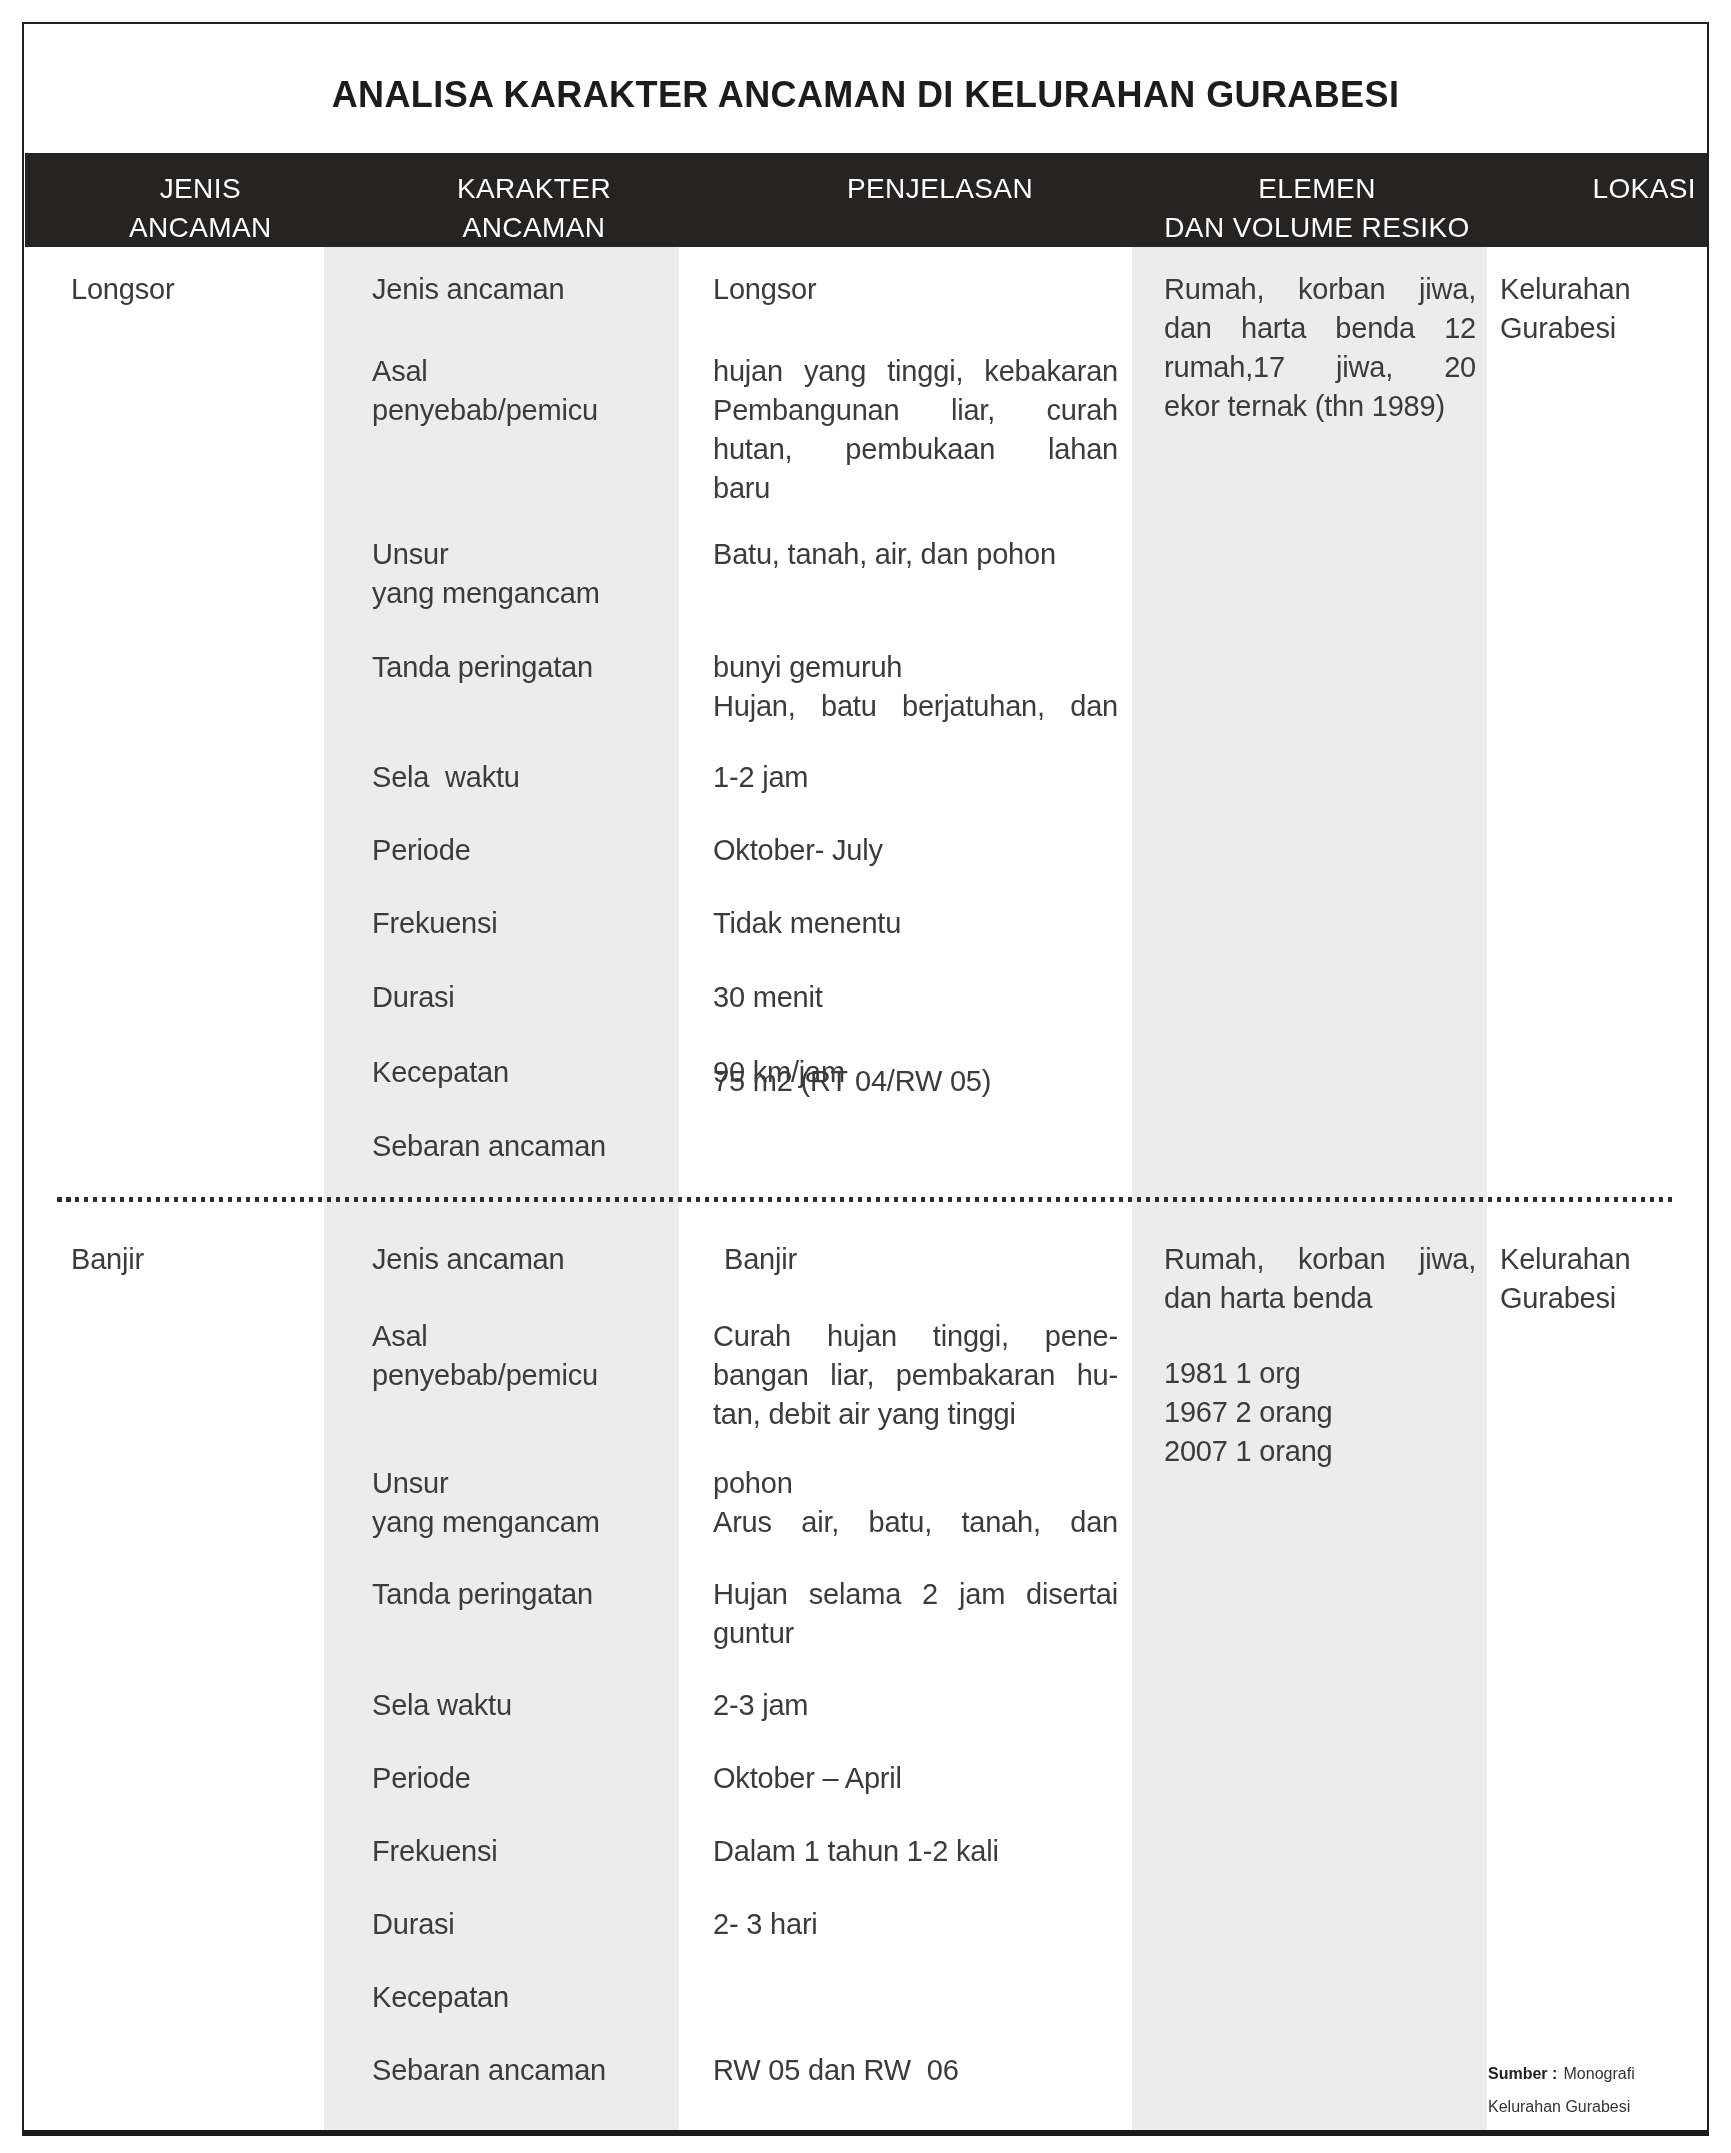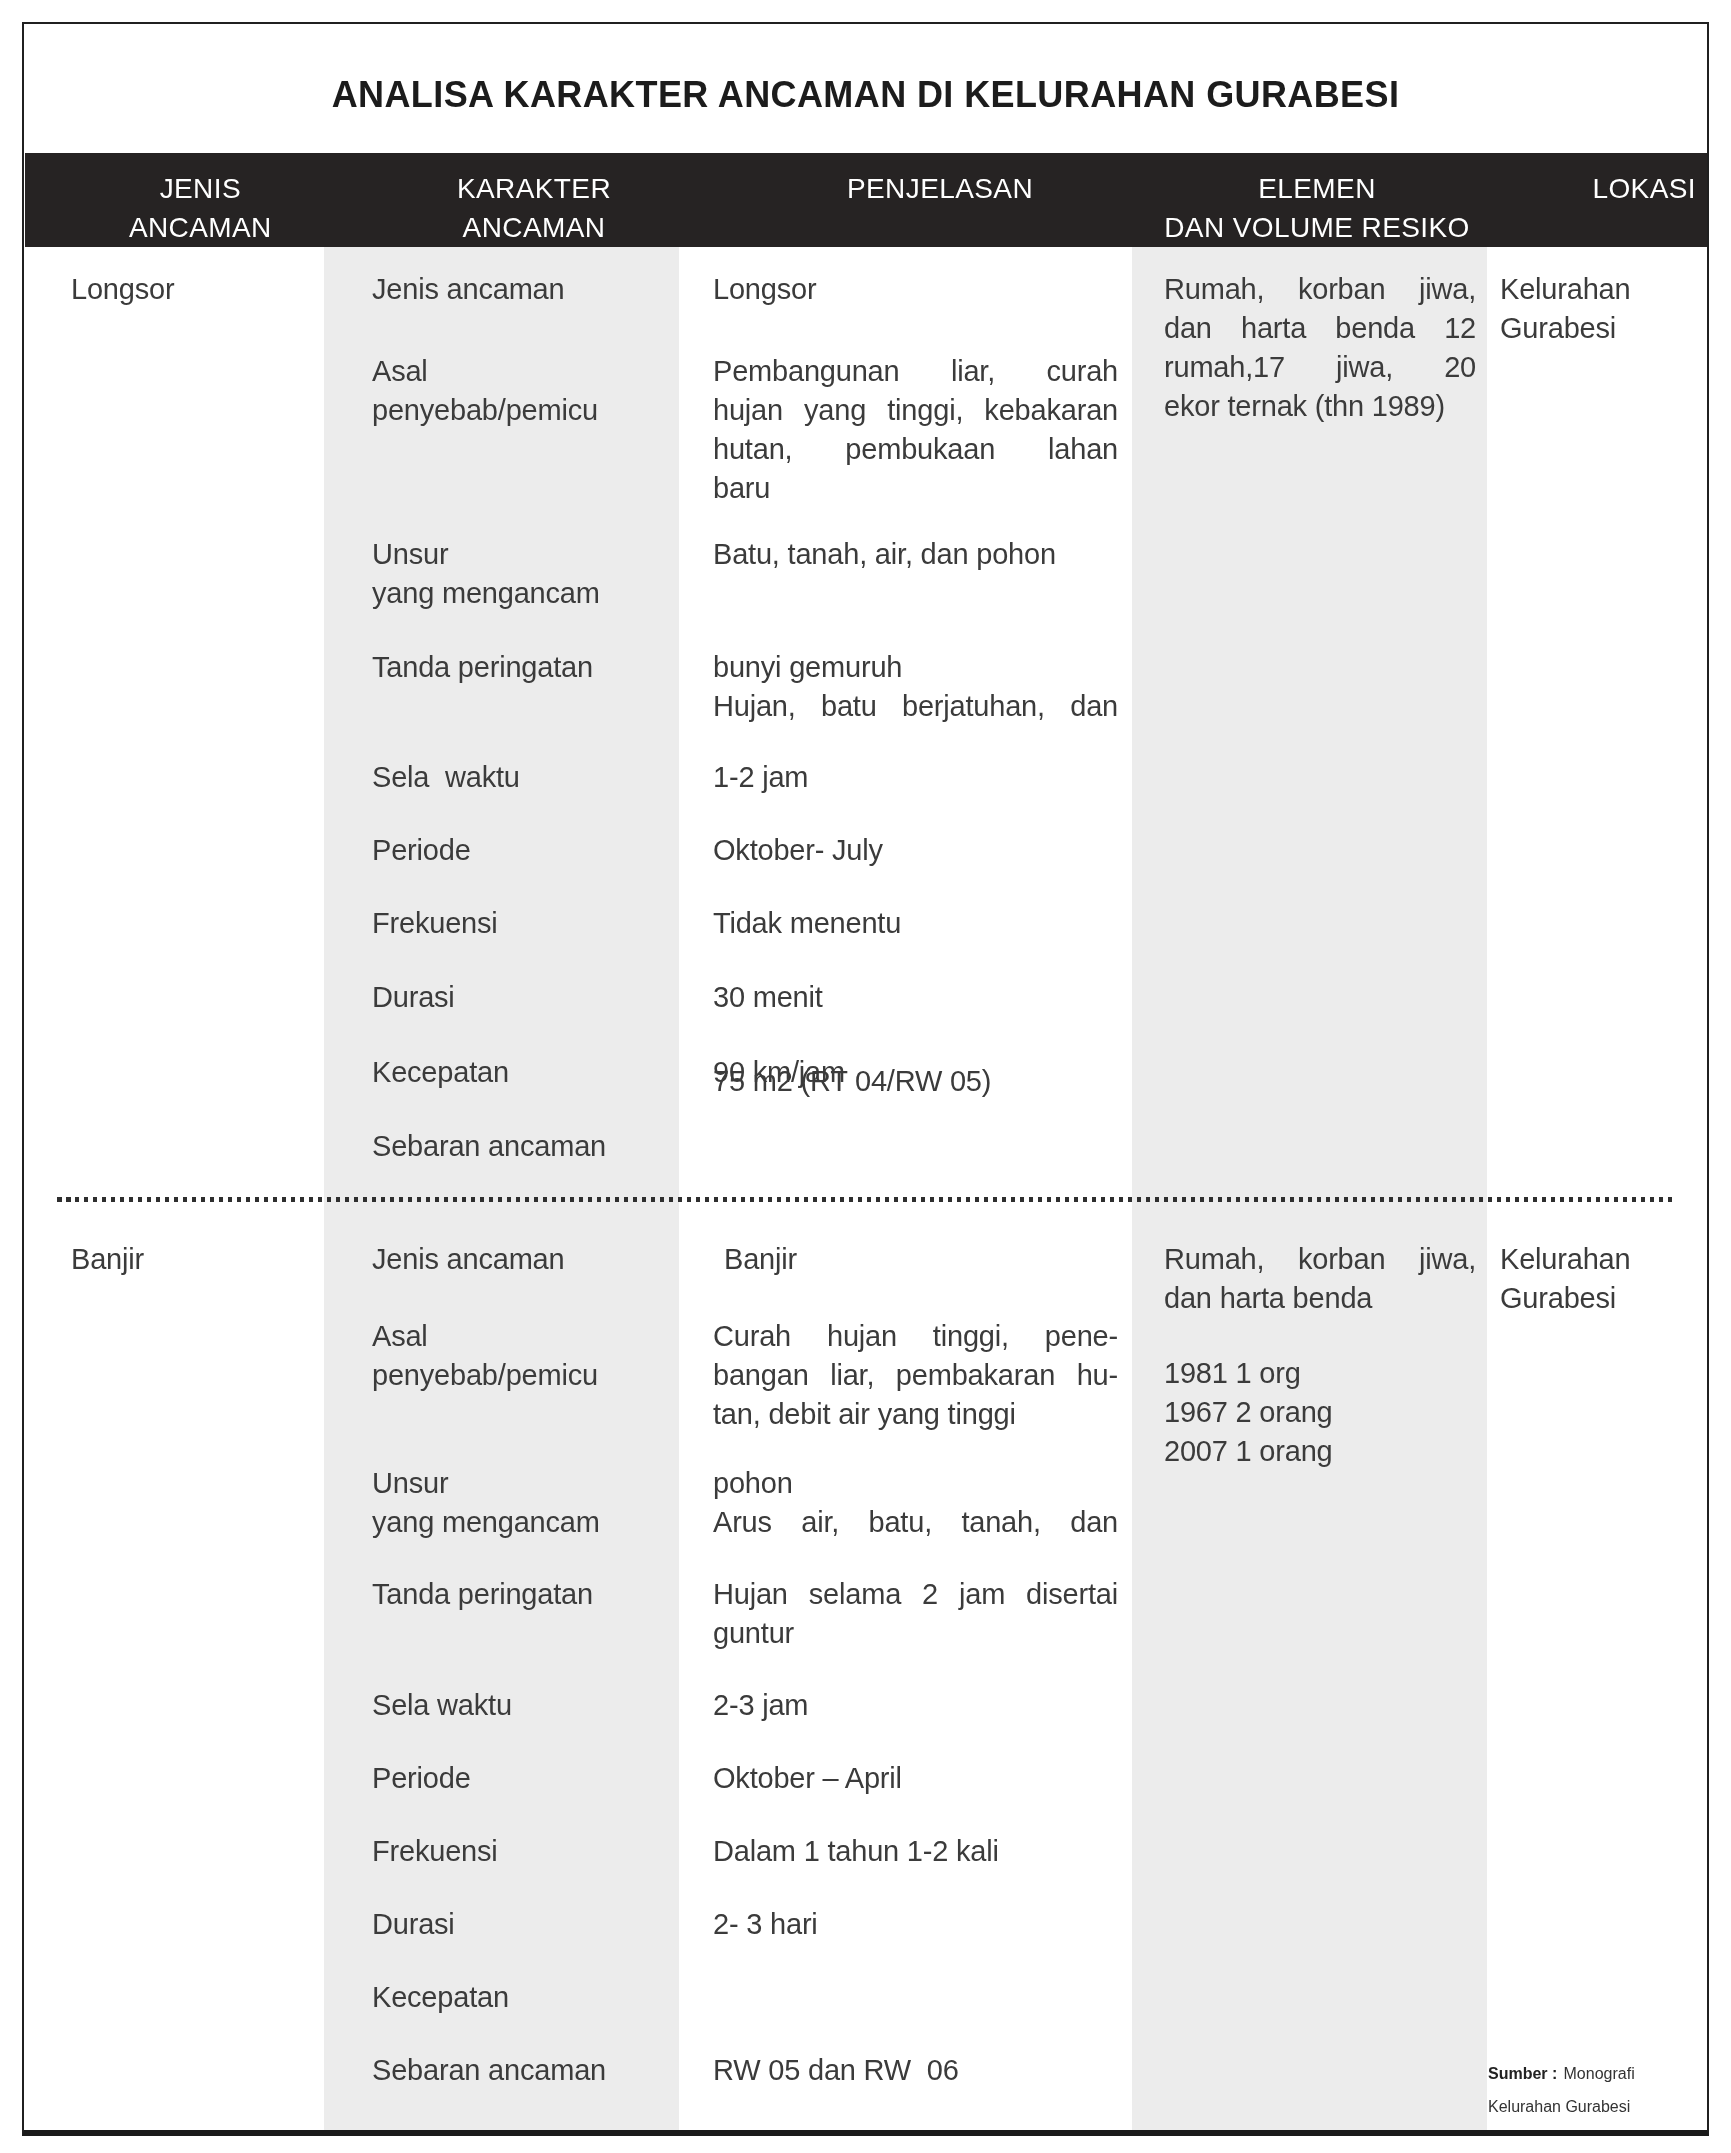--- a/index.html
+++ b/index.html
@@ -116,22 +116,22 @@
   </div>
   <div class="abs col3" style="top:270px">
     <div class="line plain">Longsor</div>
   </div>
 
   <div class="abs col2" style="top:352px">
     <div class="line plain">Asal</div>
     <div class="line plain">penyebab/pemicu</div>
   </div>
   <div class="abs col3" style="top:352px">
+    <div class="line j">hujan yang tinggi, kebakaran</div>
     <div class="line j">Pembangunan liar, curah</div>
-    <div class="line j">hujan yang tinggi, kebakaran</div>
     <div class="line j">hutan, pembukaan lahan</div>
     <div class="line plain">baru</div>
   </div>
 
   <div class="abs col2" style="top:535px">
     <div class="line plain">Unsur</div>
     <div class="line plain">yang mengancam</div>
   </div>
   <div class="abs col3" style="top:535px">
     <div class="line plain">Batu, tanah, air, dan pohon</div>

